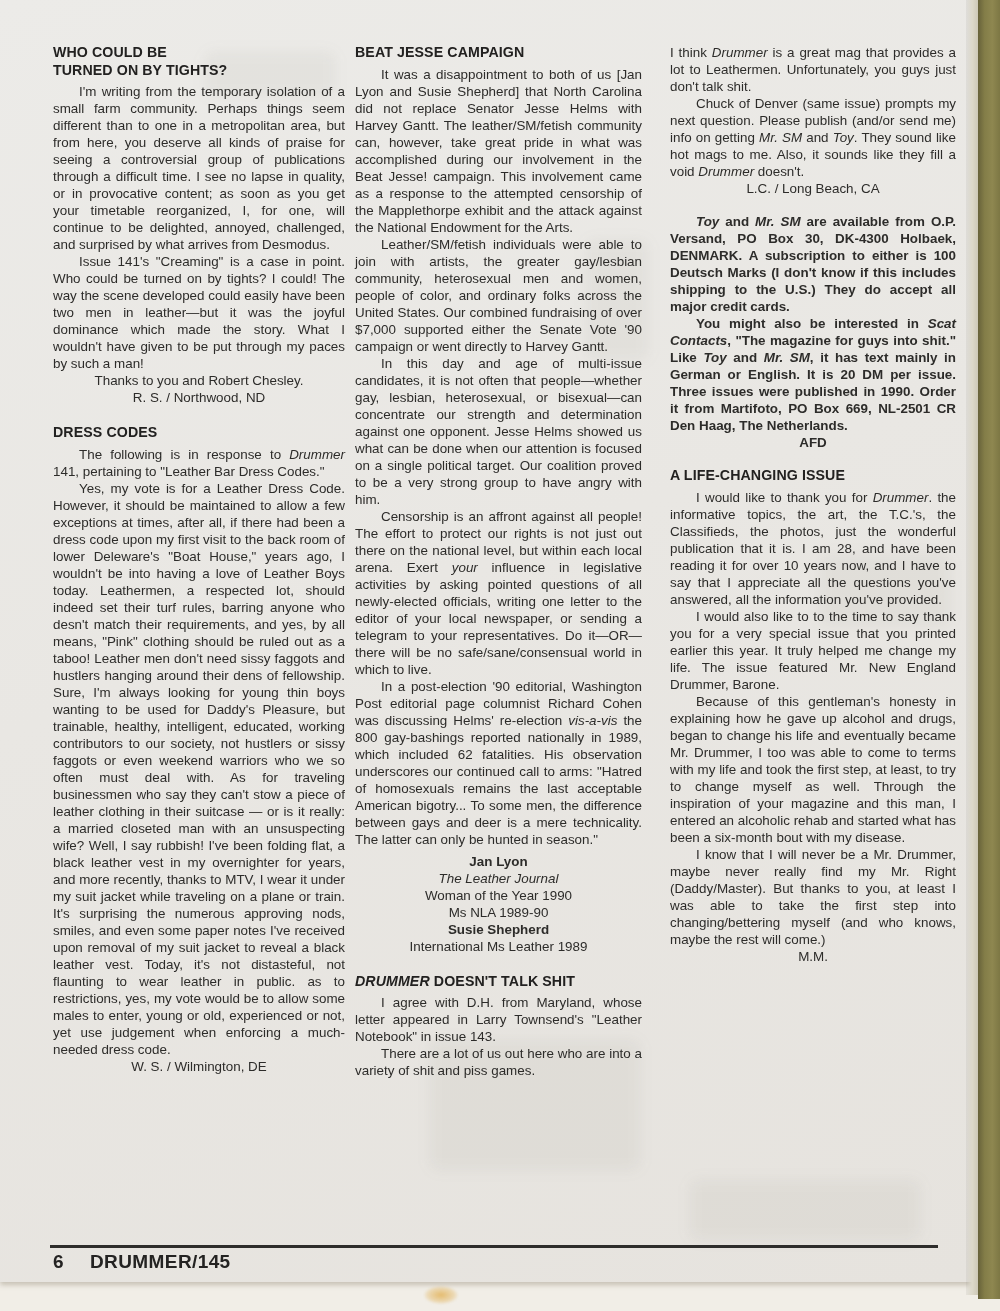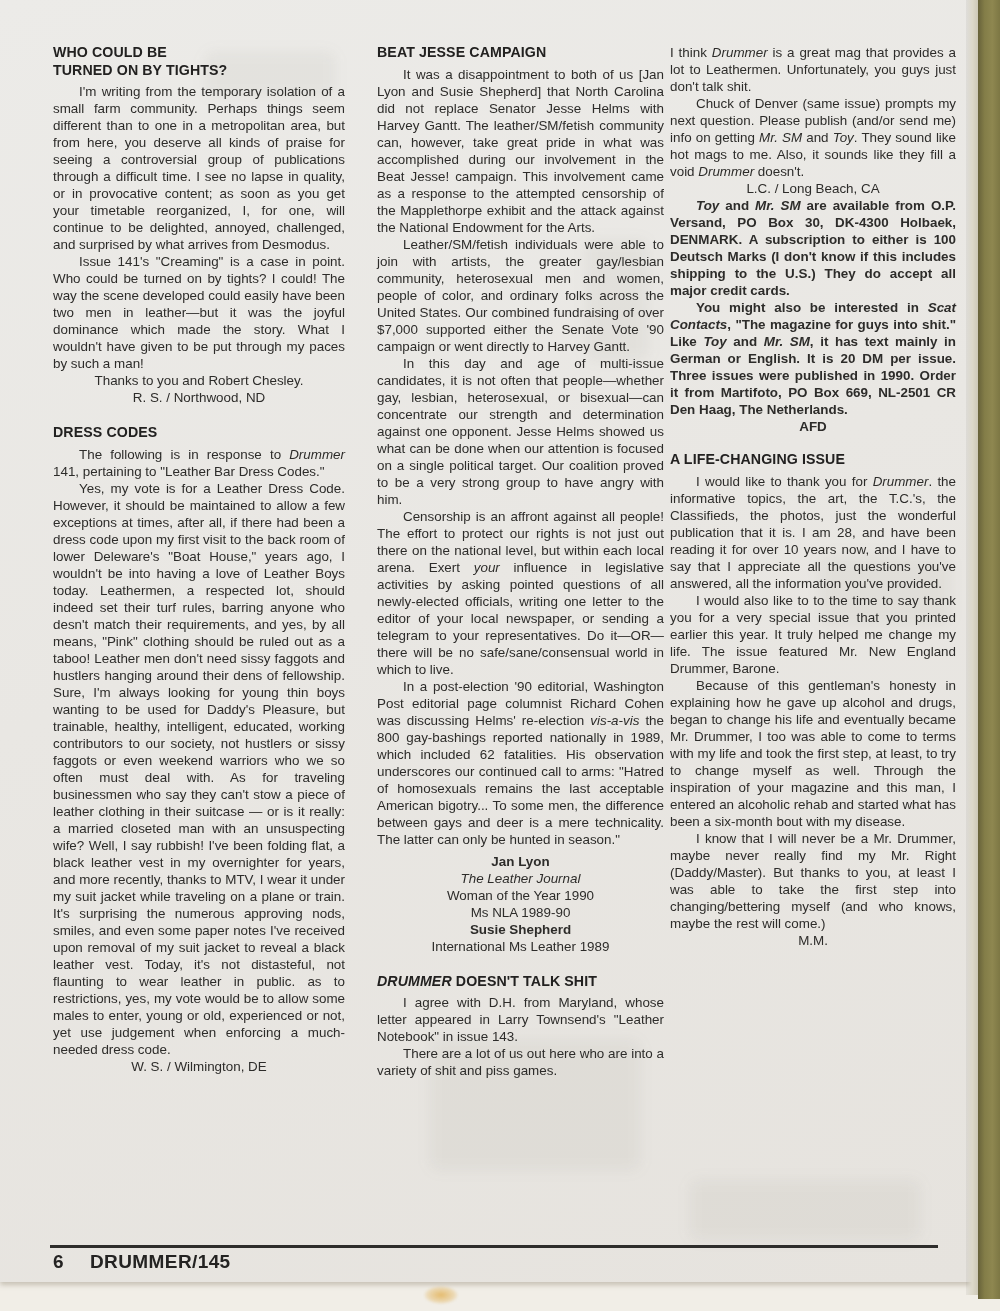--- a/index.html
+++ b/index.html
@@ -46,21 +46,21 @@
   .art3 { left: 820px; top: 555px; width: 130px; height: 70px; }
   .art4 { left: 430px; top: 1040px; width: 210px; height: 130px; }
   .art5 { left: 690px; top: 1180px; width: 230px; height: 60px; }
 
   
   .col {
     position: absolute; top: 44px;
     font-size: 13.4px; line-height: 17px;
   }
   .col1 { left: 53px;  width: 292px; }
-  .col2 { left: 377px; width: 287px; }
+  .col2 { left: 355px; width: 287px; }
   .col3 { left: 670px; width: 286px; }
 
   .heading {
     font-weight: 700;
     font-size: 14.2px;
     line-height: 17.5px;
     letter-spacing: 0.1px;
     white-space: pre-line;
     color: #222120;
     margin: 18px 0 4px 0;
@@ -69,21 +69,21 @@
   .para {
     text-align: justify;
     text-indent: 26px;
     margin: 0;
   }
   .sig { text-align: center; margin: 0; }
   .bold { font-weight: 700; }
   .italic { font-style: italic; }
   .noindent { text-indent: 0; }
   .gap-tiny  { margin-top: 5px; }
-  .gap-small { }
+  .gap-small { margin-top: 16px; }
   .gap-large { margin-top: 16px; }
 
   
   .footer-rule {
     position: absolute; left: 50px; top: 1245px;
     width: 888px; height: 3px;
     background: #2e2d2b;
   }
   .footer {
     position: absolute; left: 53px; top: 1251px;

